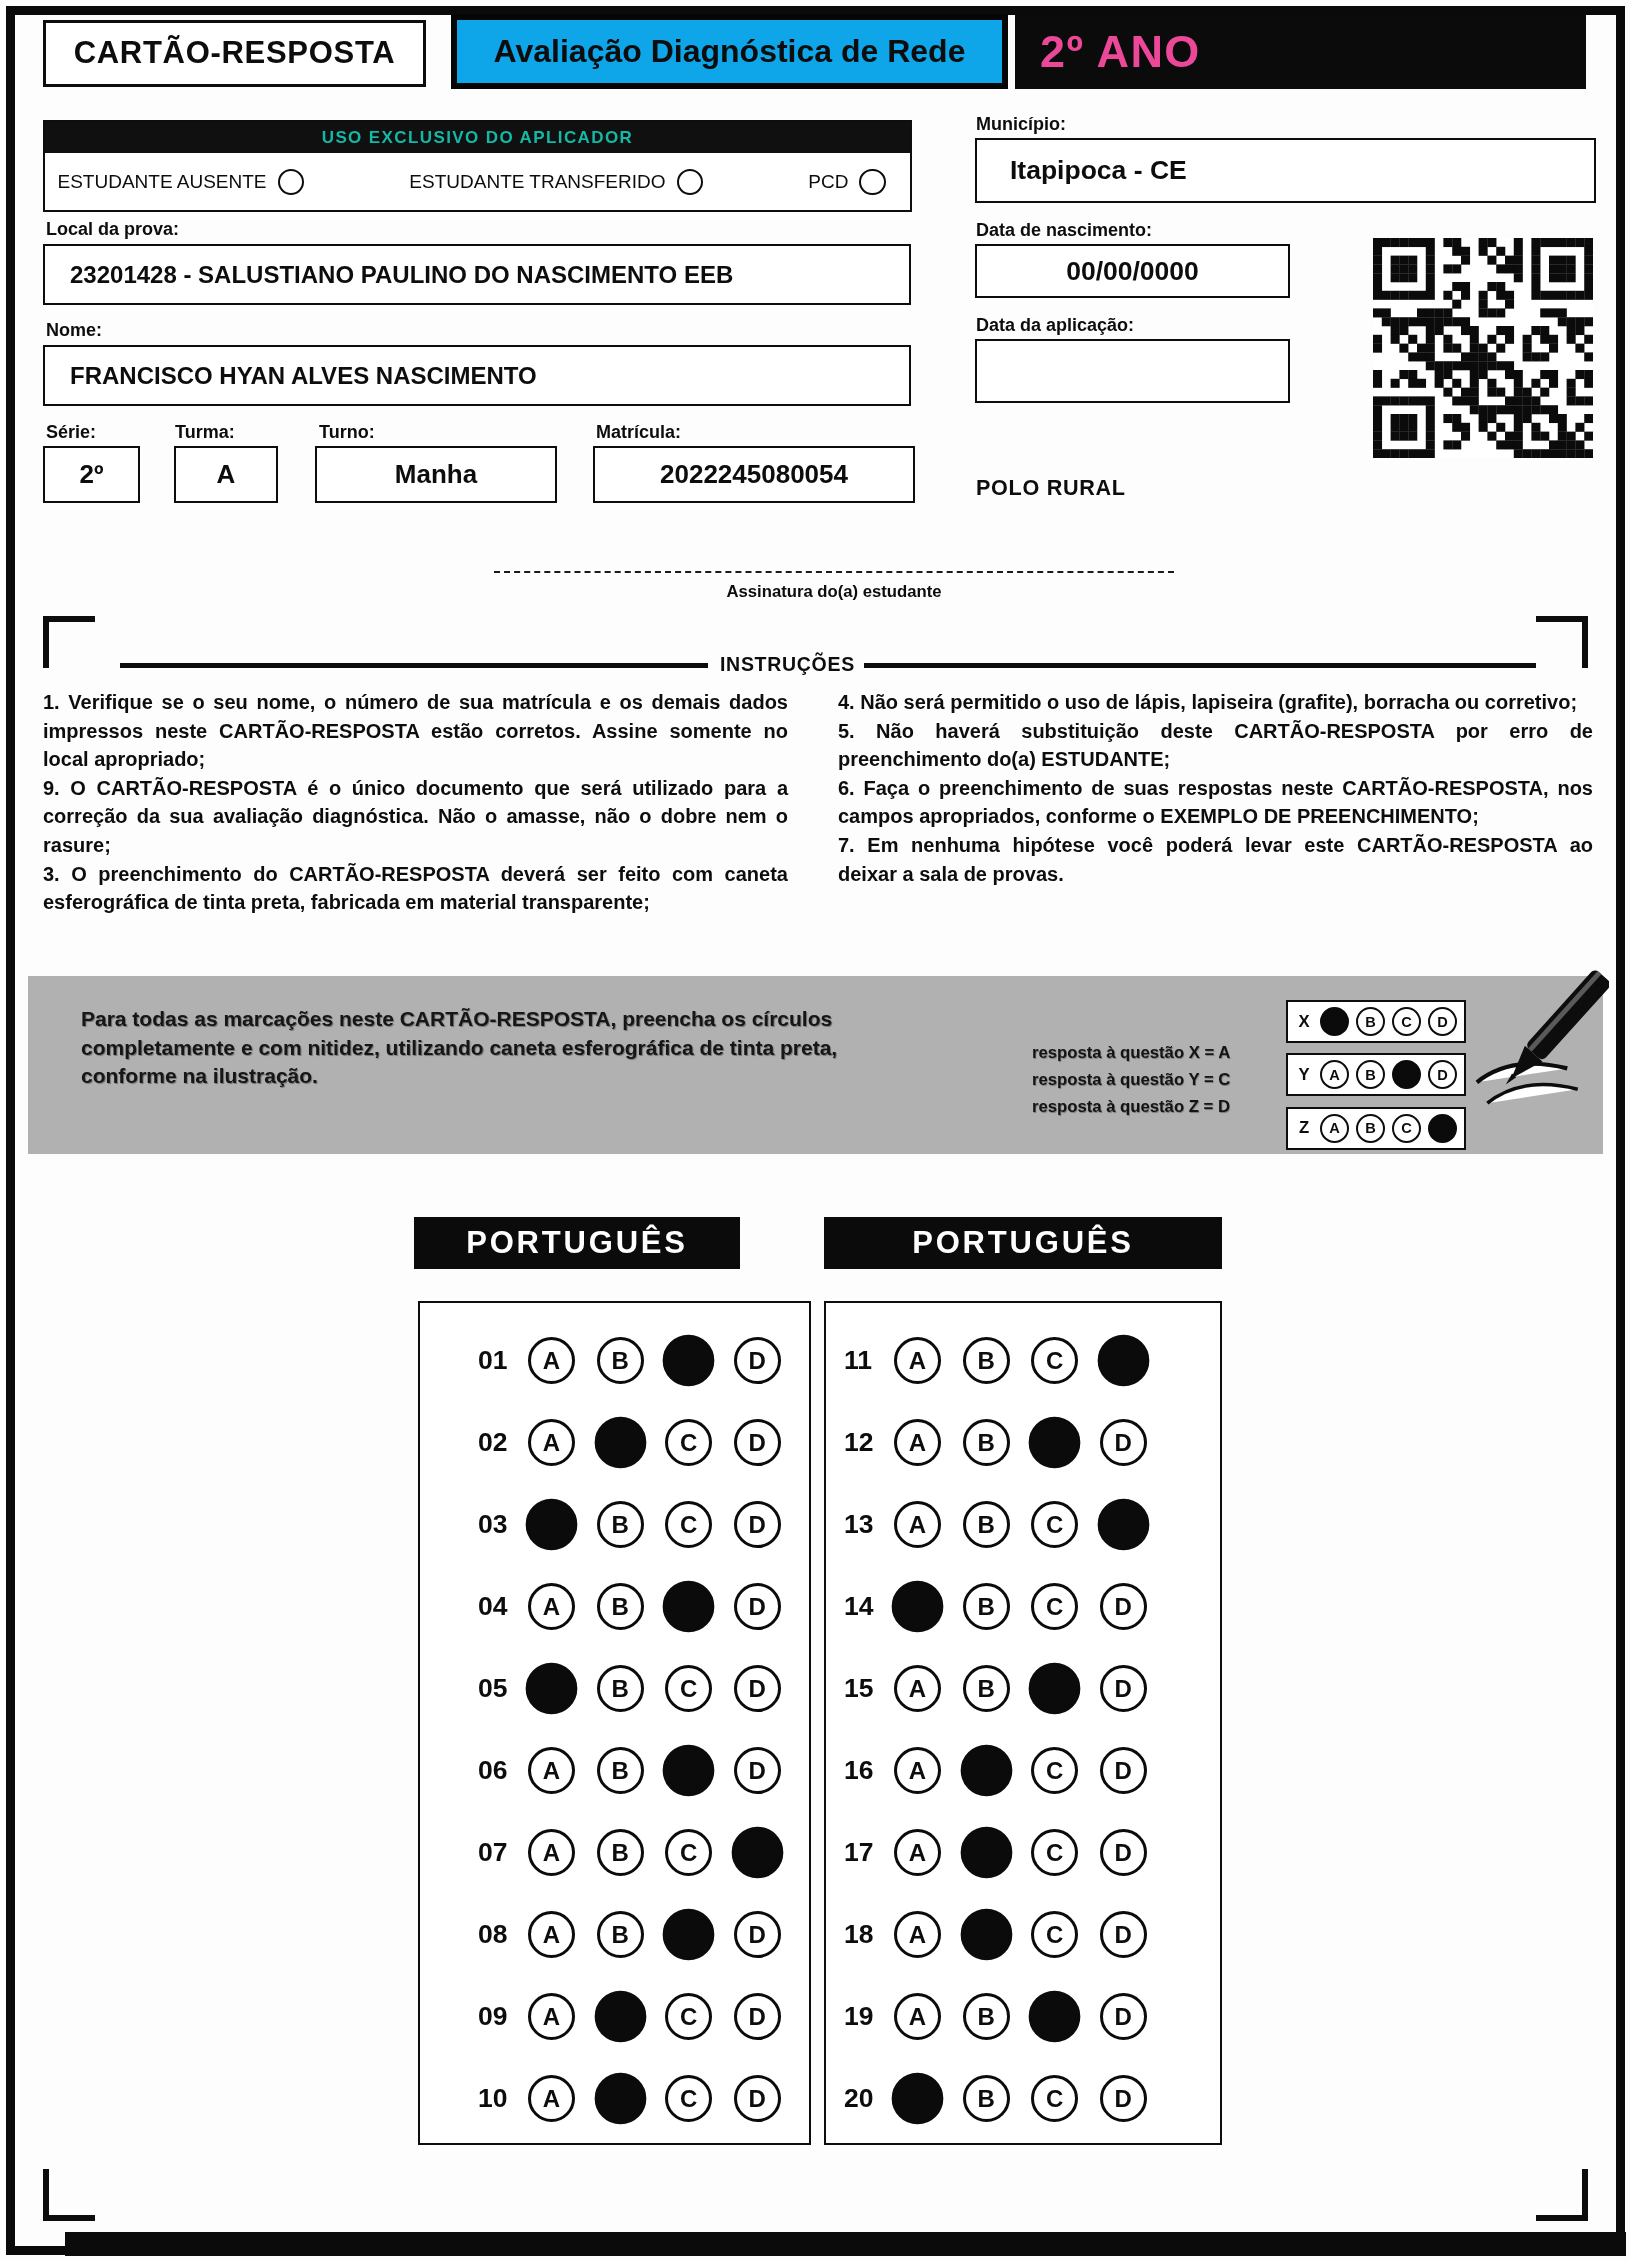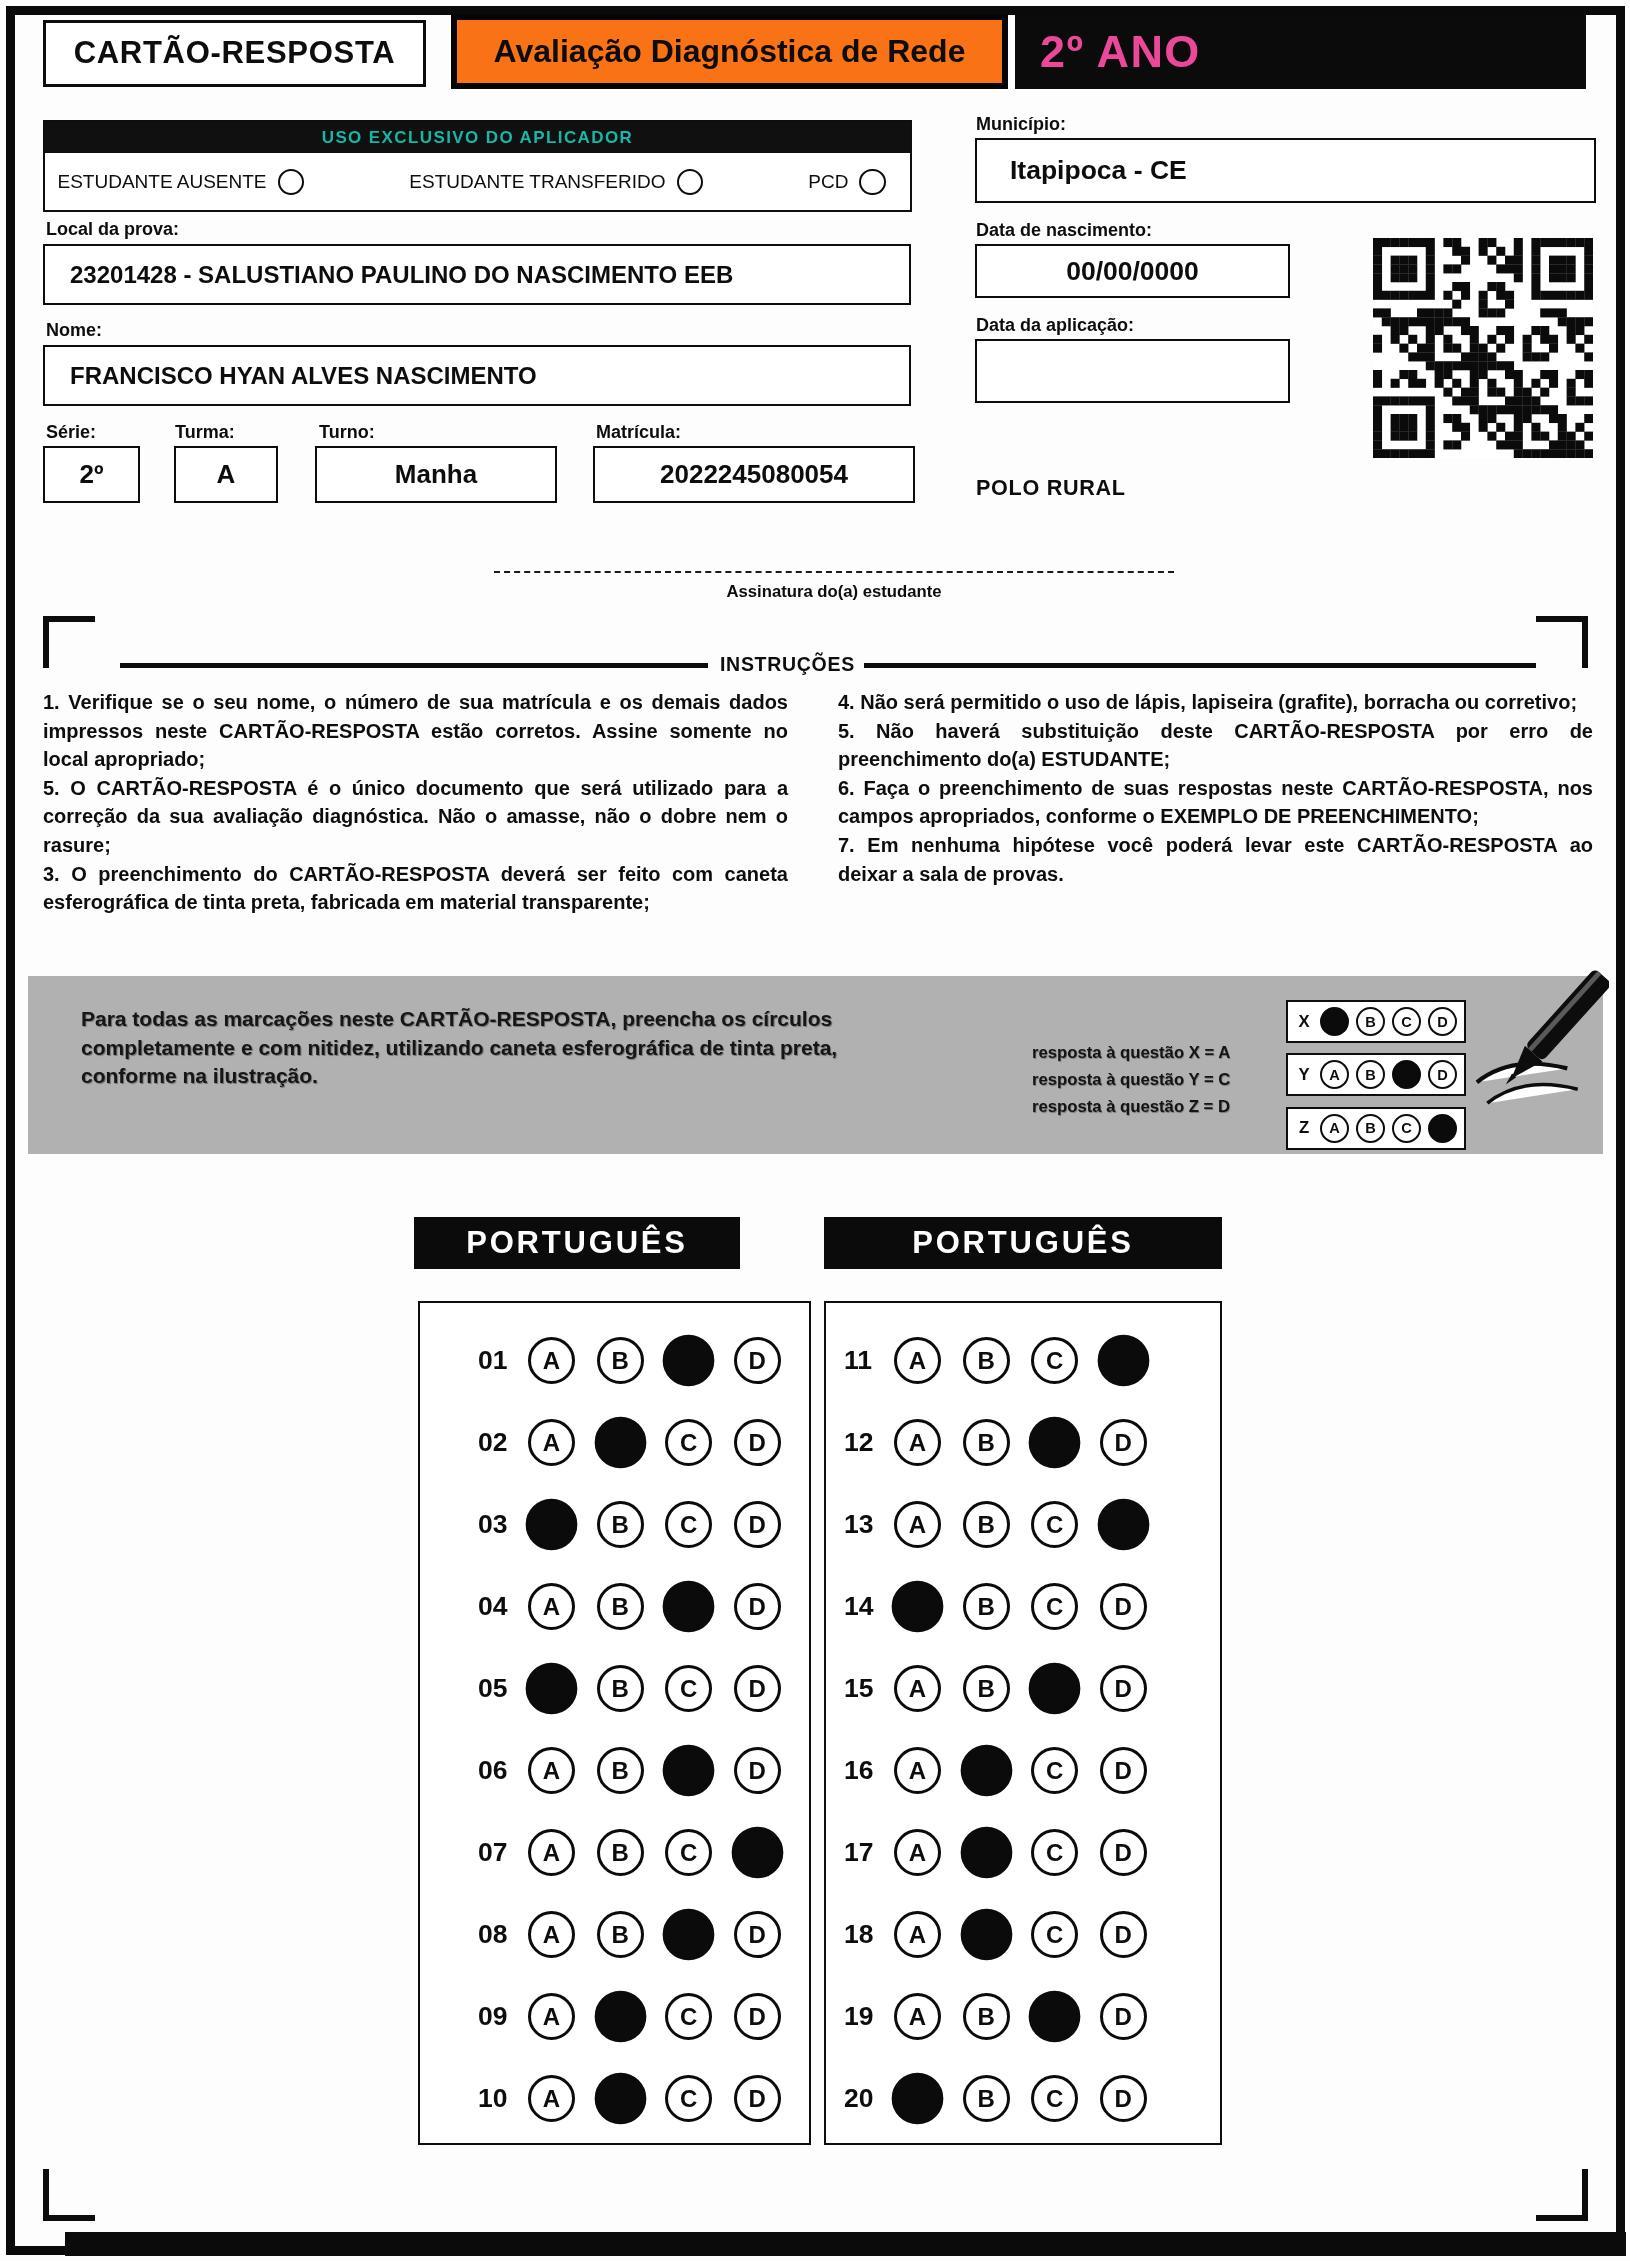--- a/index.html
+++ b/index.html
@@ -10,21 +10,21 @@
   }
   .abs { position:absolute; }
 
   
   #page-border { left:5.6px; top:5.6px; right:5.6px; bottom:5.6px; border:9.7px solid #0a0a0a; }
 
   
   #card-title { left:43px; top:19.5px; width:383px; height:67px; border:3.5px solid #0d0d0d;
     display:flex; align-items:center; justify-content:center; font-size:31px; font-weight:700; letter-spacing:0.7px; background:#fff; }
   #exam-title { left:451px; top:14px; width:557px; height:75px; border:6.3px solid #050505;
-    display:flex; align-items:center; justify-content:center; font-size:32px; font-weight:700; background:#f97316; }
+    display:flex; align-items:center; justify-content:center; font-size:32px; font-weight:700; background:#0ea5e9; }
   #grade-badge { left:1015px; top:14px; width:571px; height:75px; background:#0b0b0b; color:#ec4899;
     display:flex; align-items:center; padding-left:25px; font-size:45px; font-weight:700; letter-spacing:1.4px; }
 
   
   #applicator { left:43px; top:120px; width:869px; height:92px; border:2.1px solid #0d0d0d; background:#fff; }
   #applicator .band { height:31px; background:#101010; color:#14b8a6; font-size:17px; letter-spacing:1.4px;
     display:flex; align-items:center; justify-content:center; font-weight:600; }
   #apl-opts { display:flex; align-items:center; justify-content:space-between; height:58px; padding:0 24px 0 12.5px; }
   .apl-opt { display:flex; align-items:center; gap:11px; font-size:19px; font-weight:500; }
   .apl-circle { width:26.5px; height:26.5px; border:2.8px solid #0d0d0d; border-radius:50%; background:#fff; }
@@ -483,21 +483,21 @@
   <div class="corner" id="c-tl"></div>
   <div class="corner" id="c-tr"></div>
   <div class="corner" id="c-bl"></div>
   <div class="corner" id="c-br"></div>
 
   <div class="abs" id="instr-line-left"></div>
   <div class="abs" id="instr-title">INSTRUÇÕES</div>
   <div class="abs" id="instr-line-right"></div>
   <div class="abs" id="instr-left">
       <p class="instr-p">1. Verifique se o seu nome, o número de sua matrícula e os demais dados impressos neste CARTÃO-RESPOSTA estão corretos. Assine somente no local apropriado;</p>
-      <p class="instr-p">5. O CARTÃO-RESPOSTA é o único documento que será utilizado para a correção da sua avaliação diagnóstica. Não o amasse, não o dobre nem o rasure;</p>
+      <p class="instr-p">9. O CARTÃO-RESPOSTA é o único documento que será utilizado para a correção da sua avaliação diagnóstica. Não o amasse, não o dobre nem o rasure;</p>
       <p class="instr-p">3. O preenchimento do CARTÃO-RESPOSTA deverá ser feito com caneta esferográfica de tinta preta, fabricada em material transparente;</p>
     </div>
   <div class="abs" id="instr-right">
       <p class="instr-p">4. Não será permitido o uso de lápis, lapiseira (grafite), borracha ou corretivo;</p>
       <p class="instr-p">5. Não haverá substituição deste CARTÃO-RESPOSTA por erro de preenchimento do(a) ESTUDANTE;</p>
       <p class="instr-p">6. Faça o preenchimento de suas respostas neste CARTÃO-RESPOSTA, nos campos apropriados, conforme o EXEMPLO DE PREENCHIMENTO;</p>
       <p class="instr-p">7. Em nenhuma hipótese você poderá levar este CARTÃO-RESPOSTA ao deixar a sala de provas.</p>
     </div>
 
   <div class="abs" id="example-band">

